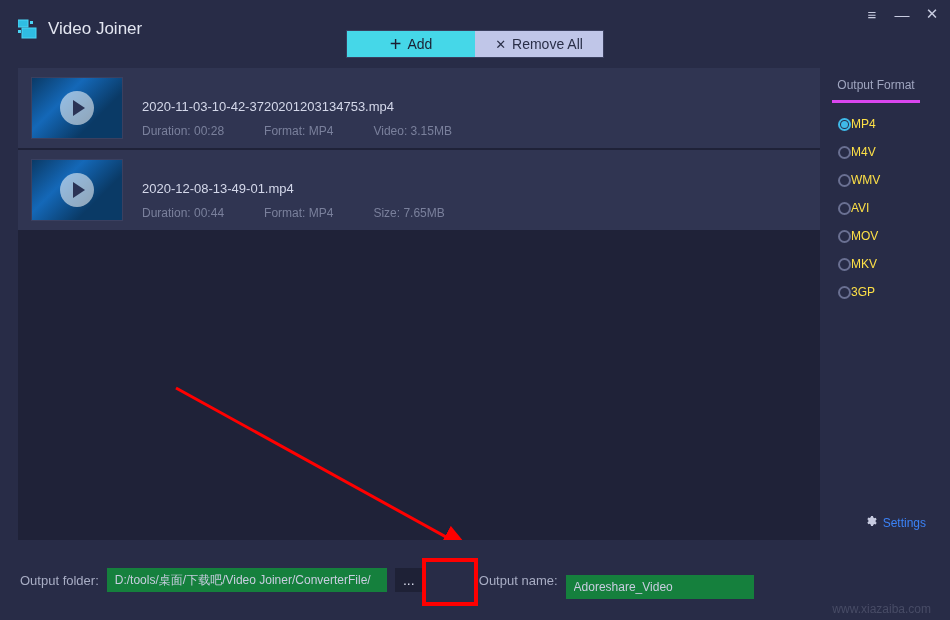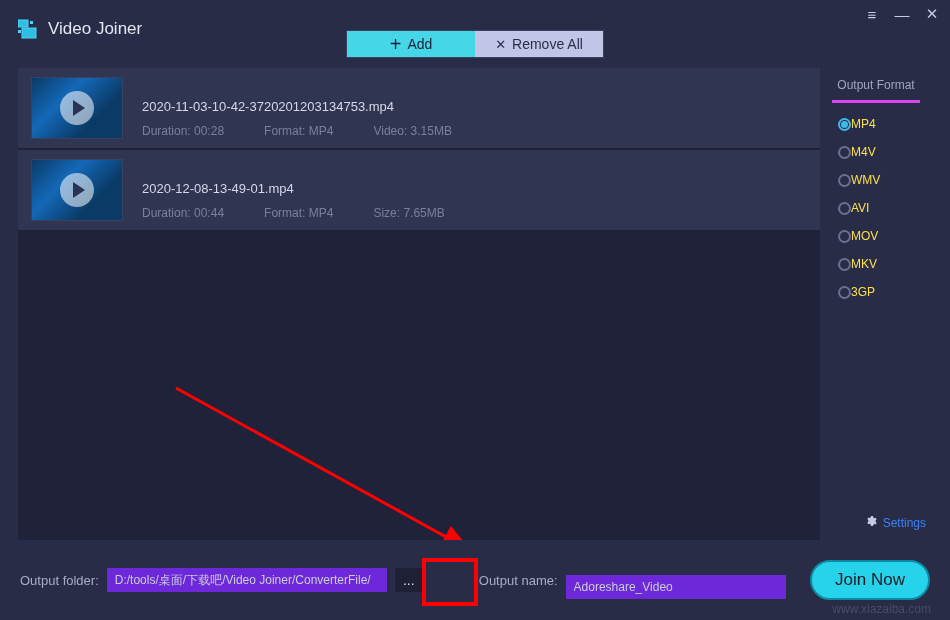--- a/index.html
+++ b/index.html
@@ -233,30 +233,30 @@
       display: flex;
       align-items: center;
       padding: 12px 20px;
       gap: 8px;
     }
     .bottom-label {
       color: #a8adc4;
       font-size: 13px;
     }
     .path-input {
-      background: #6d28d9;
+      background: #15803d;
       border: none;
       color: #c9cde0;
       height: 24px;
       padding: 0 8px;
       font-size: 12px;
       font-family: inherit;
     }
     .path-input.folder { width: 280px; }
-    .path-input.name { width: 220px; margin-top: 13px; }
+    .path-input.name { width: 188px; margin-top: 13px; }
     .browse-btn {
       width: 28px; height: 24px;
       background: #1e2136;
       border: none;
       color: #dcdfee;
       cursor: pointer;
       font-size: 14px;
       line-height: 0;
       display: flex;
       align-items: center;
@@ -413,18 +413,17 @@
 
 </div>
 
 <div class="bottom-bar">
   <span class="bottom-label">Output folder:</span>
   <input class="path-input folder" value="D:/tools/桌面/下载吧/Video Joiner/ConverterFile/" style="">
   <button class="browse-btn">...</button>
   <span style="width:40px"></span>
   <span class="bottom-label">Output name:</span>
   <input class="path-input name" value="Adoreshare_Video" style="">
-  <button class="join-btn">Join Now</button>
 </div>
 
 <div class="highlight-box" style="left:422px; bottom:14px; width:56px; height:48px;"></div>
 
 <div class="watermark">www.xiazaiba.com</div>
 
 </body></html>

